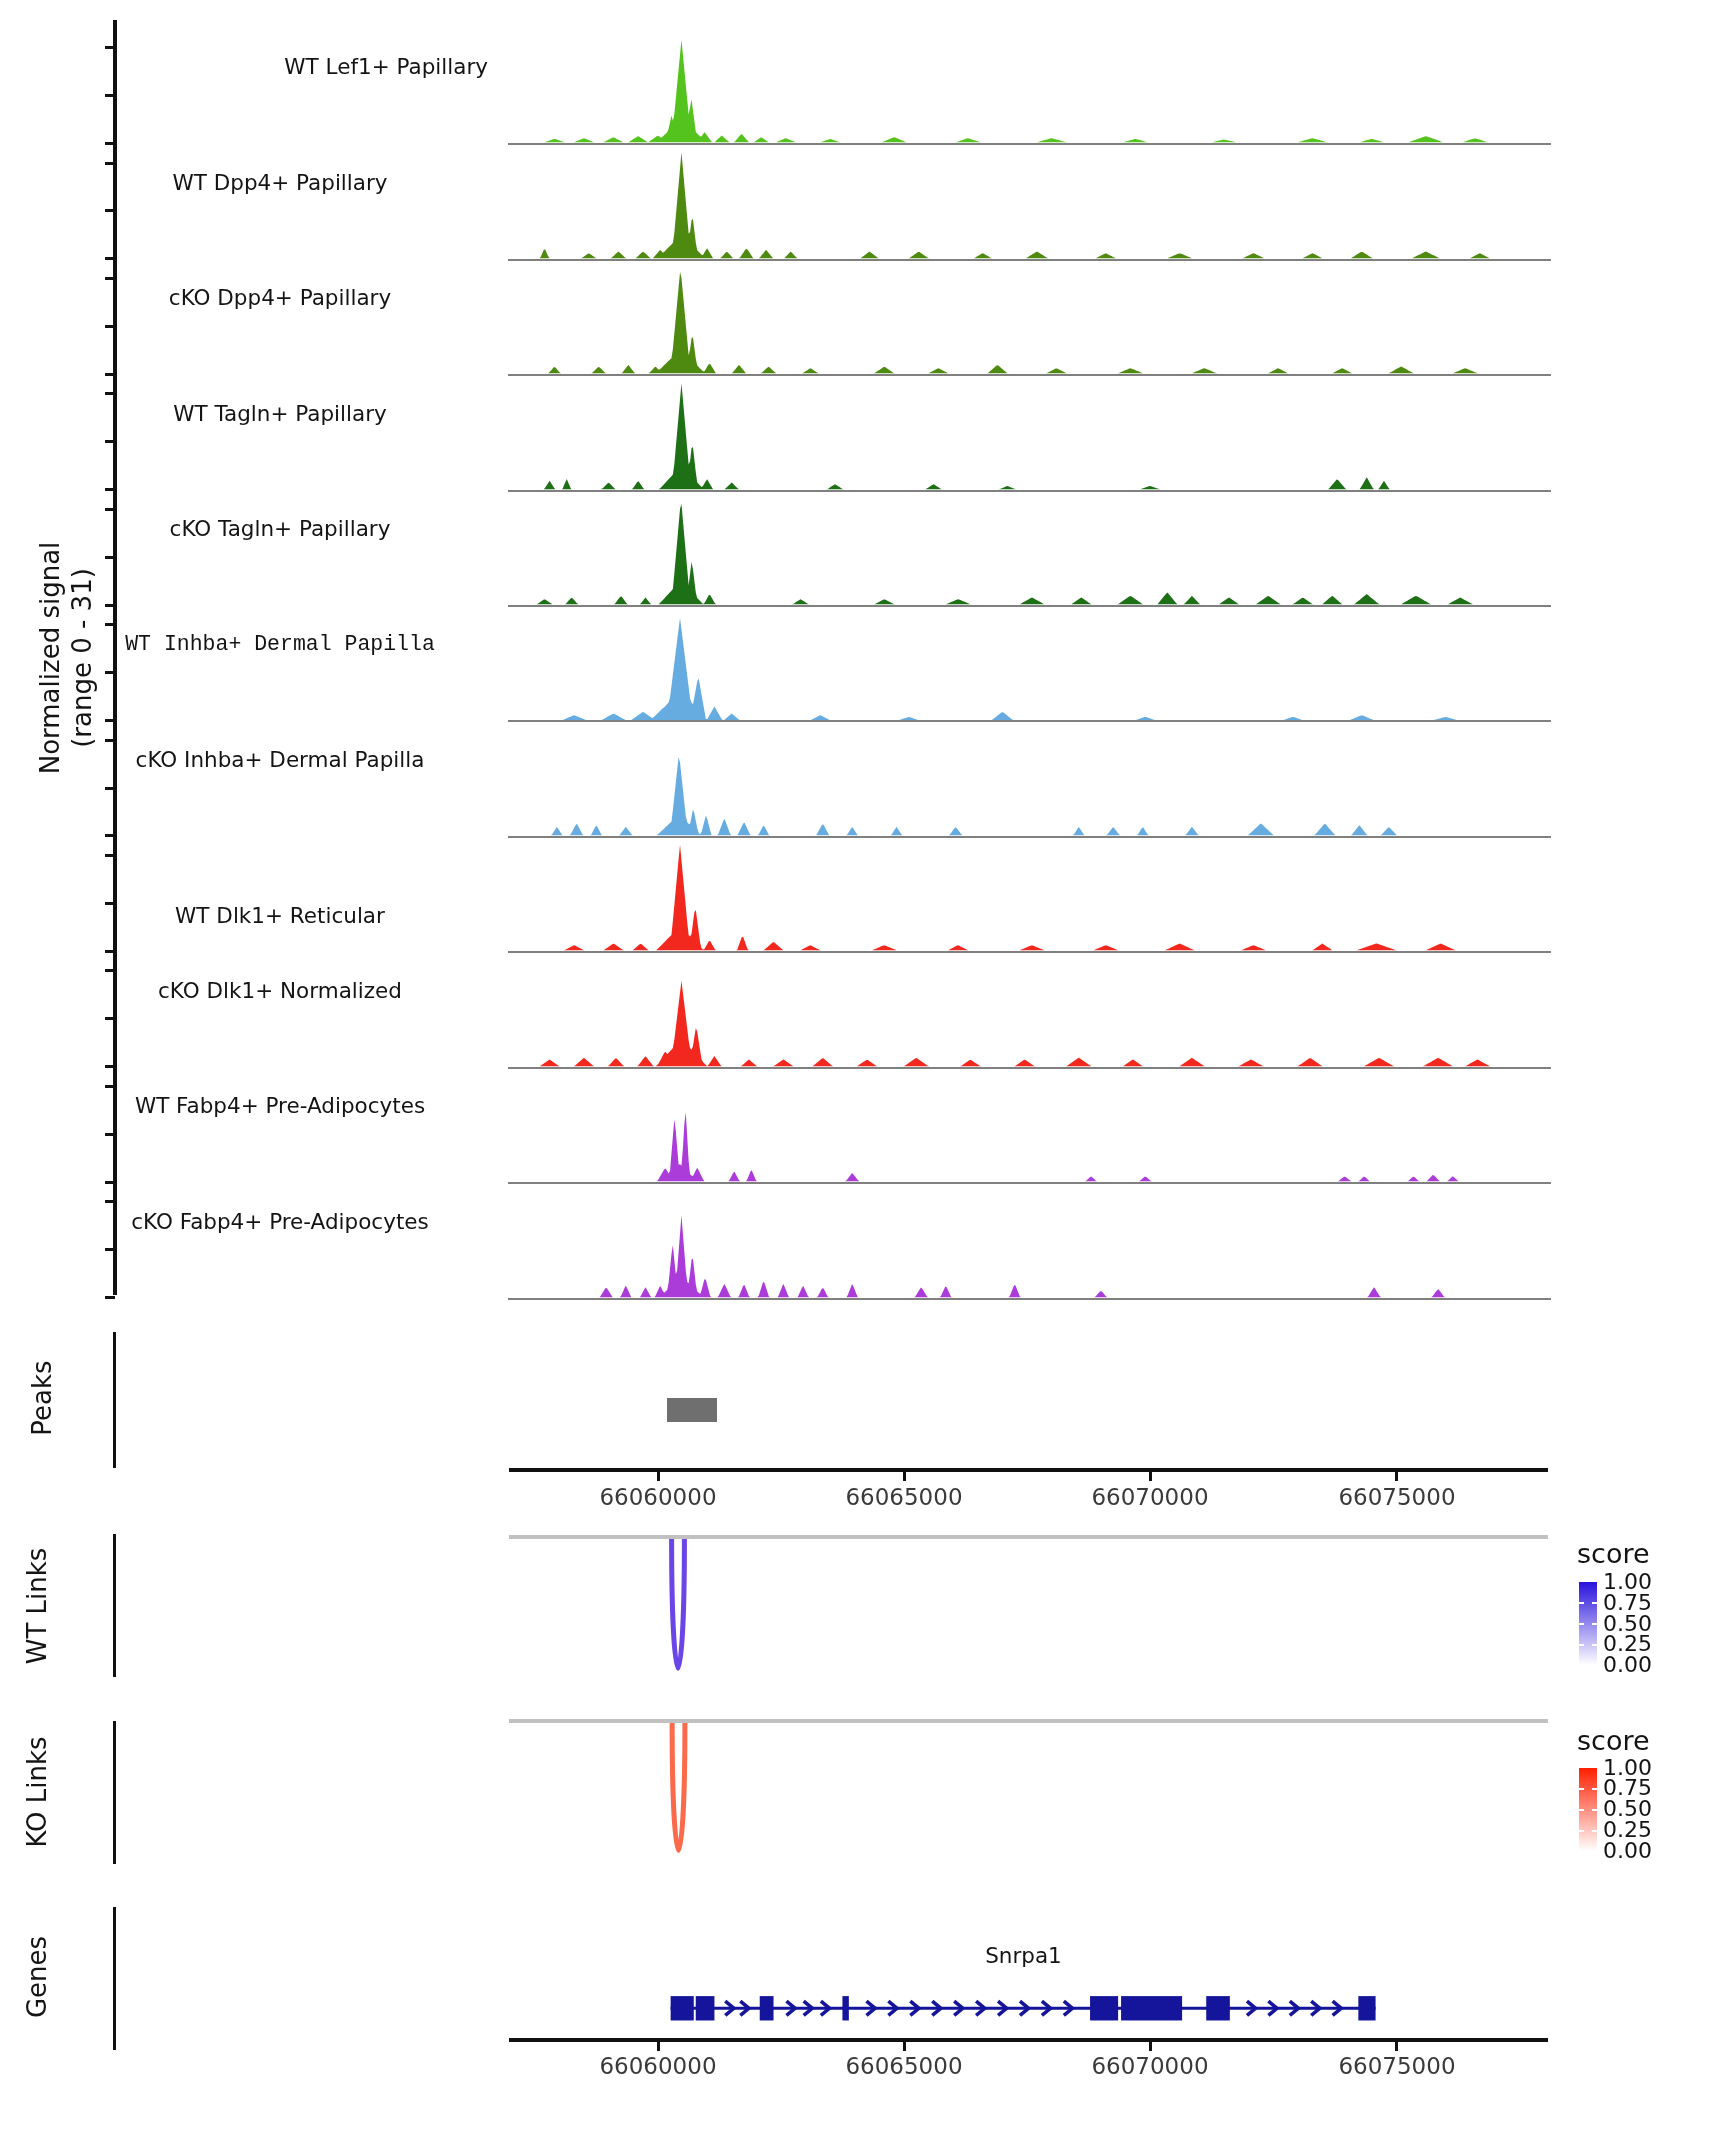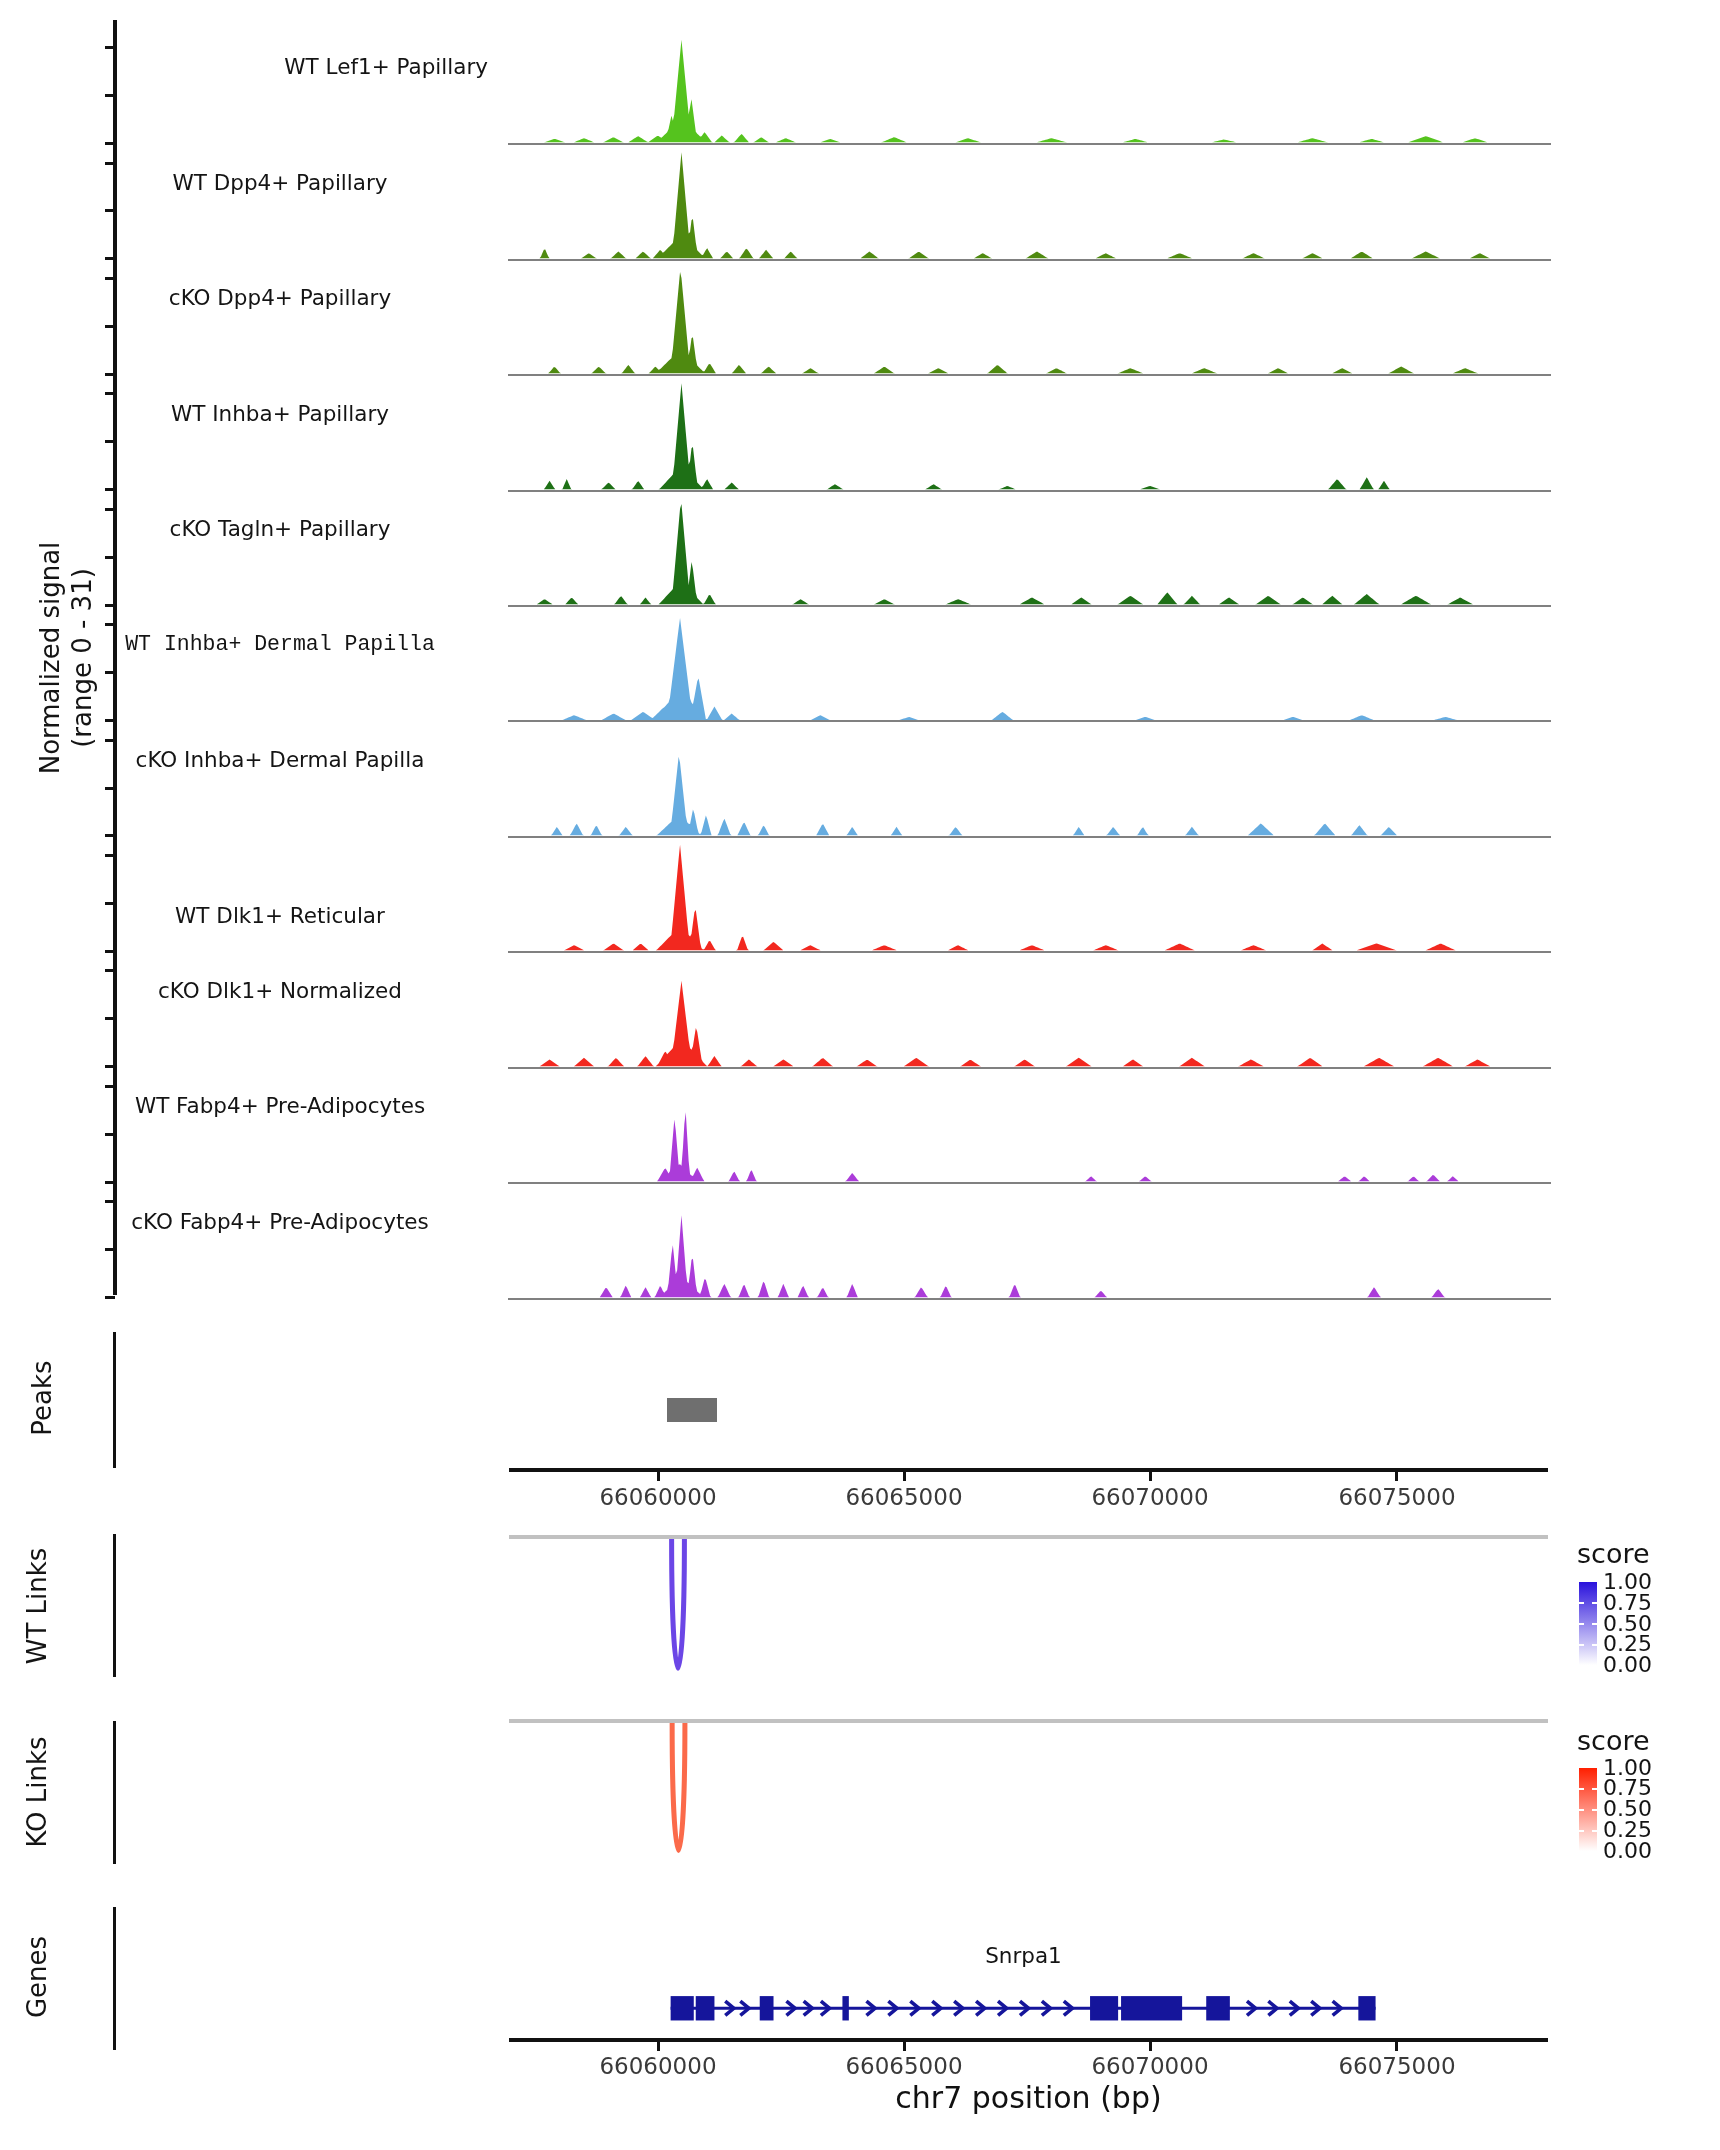--- a/index.html
+++ b/index.html
@@ -41,21 +41,20 @@
 
   <div class="grayline" style="left:509px;top:1535px;width:1039px;height:4.3px;"></div>
   <div class="grayline" style="left:509px;top:1719px;width:1039px;height:4.3px;"></div>
 
   <div class="blackline" style="left:509px;top:1468px;width:1039px;height:3.6px;"></div>
   <div class="blackline" style="left:509px;top:2038px;width:1039px;height:3.6px;"></div>
 
   <div class="legend-title" style="left:1577px;top:1538px;">score</div>
   <div class="legend-title" style="left:1577px;top:1725px;">score</div>
 
-  <div class="axis-title">chr7 position (bp)</div>
 <div class="track-label" style="top: 54px; position: absolute; text-align: right;">WT Lef1+ Papillary</div>
     <div style="left: 105px; top: 142px; width: 10px; height: 2.9px; background: rgb(17, 17, 17); position: absolute;"></div>
     <div style="left: 105px; top: 94px; width: 10px; height: 2.9px; background: rgb(17, 17, 17); position: absolute;"></div>
     <div style="left: 105px; top: 46px; width: 10px; height: 2.9px; background: rgb(17, 17, 17); position: absolute;"></div>
     <svg width="1043" height="109" viewBox="0 0 1455 152" style="left: 508px; top: 34px;">
       <path d="M0,151L0,151.0L2,151.0L4,151.0L6,151.0L8,151.0L10,151.0L12,151.0L14,151.0L16,151.0L18,151.0L20,151.0L22,151.0L24,151.0L26,151.0L28,151.0L30,151.0L32,151.0L34,151.0L36,151.0L38,151.0L40,151.0L42,151.0L44,151.0L46,151.0L48,151.0L50,151.0L52,150.7L54,150.0L56,149.3L58,148.6L60,147.9L62,147.2L64,146.5L66,146.6L68,147.3L70,148.0L72,148.7L74,149.4L76,150.1L78,150.8L80,151.0L82,151.0L84,151.0L86,151.0L88,151.0L90,151.0L92,151.0L94,150.3L96,149.4L98,148.6L100,147.8L102,146.9L104,146.1L106,145.3L108,146.1L110,146.9L112,147.8L114,148.6L116,149.4L118,150.3L120,151.0L122,151.0L124,151.0L126,151.0L128,151.0L130,151.0L132,151.0L134,150.7L136,149.7L138,148.6L140,147.6L142,146.6L144,145.5L146,144.5L148,144.2L150,145.3L152,146.3L154,147.4L156,148.4L158,149.5L160,150.5L162,151.0L164,151.0L166,151.0L168,150.9L170,149.6L172,148.4L174,147.1L176,145.9L178,144.6L180,143.4L182,142.7L184,143.9L186,145.2L188,146.4L190,147.7L192,148.9L194,150.2L196,150.5L198,149.1L200,147.7L202,146.3L204,144.9L206,143.6L208,142.2L210,142.1L212,143.5L214,144.8L216,142.9L218,140.9L220,139.0L222,137.0L224,132.5L226,123.2L228,114.0L230,120.9L232,111.9L234,91.0L236,70.2L238,49.3L240,28.4L242,8.0L244,28.8L246,49.7L248,70.5L250,91.4L252,112.2L254,101.9L256,91.1L258,106.1L260,121.2L262,136.3L264,139.0L266,141.0L268,142.9L270,142.6L272,139.8L274,137.0L276,139.1L278,141.9L280,144.7L282,147.4L284,150.2L286,151.0L288,151.0L290,149.1L292,147.3L294,145.4L296,143.6L298,141.7L300,143.0L302,144.9L304,146.7L306,148.6L308,150.4L310,151.0L312,151.0L314,151.0L316,150.4L318,148.1L320,145.7L322,143.4L324,141.1L326,139.3L328,141.7L330,144.0L332,146.3L334,148.6L336,150.9L338,151.0L340,151.0L342,151.0L344,150.3L346,148.9L348,147.5L350,146.1L352,144.7L354,144.4L356,145.8L358,147.2L360,148.5L362,149.9L364,151.0L366,151.0L368,151.0L370,151.0L372,151.0L374,150.9L376,150.1L378,149.3L380,148.4L382,147.6L384,146.8L386,145.9L388,145.5L390,146.3L392,147.1L394,148.0L396,148.8L398,149.6L400,150.5L402,151.0L404,151.0L406,151.0L408,151.0L410,151.0L412,151.0L414,151.0L416,151.0L418,151.0L420,151.0L422,151.0L424,151.0L426,151.0L428,151.0L430,151.0L432,151.0L434,151.0L436,150.9L438,150.2L440,149.5L442,148.8L444,148.1L446,147.4L448,146.7L450,146.4L452,147.1L454,147.8L456,148.5L458,149.2L460,149.9L462,150.6L464,151.0L466,151.0L468,151.0L470,151.0L472,151.0L474,151.0L476,151.0L478,151.0L480,151.0L482,151.0L484,151.0L486,151.0L488,151.0L490,151.0L492,151.0L494,151.0L496,151.0L498,151.0L500,151.0L502,151.0L504,151.0L506,151.0L508,151.0L510,151.0L512,151.0L514,151.0L516,151.0L518,151.0L520,151.0L522,150.8L524,149.9L526,149.1L528,148.3L530,147.4L532,146.6L534,145.8L536,144.9L538,144.1L540,144.4L542,145.2L544,146.1L546,146.9L548,147.7L550,148.6L552,149.4L554,150.2L556,151.0L558,151.0L560,151.0L562,151.0L564,151.0L566,151.0L568,151.0L570,151.0L572,151.0L574,151.0L576,151.0L578,151.0L580,151.0L582,151.0L584,151.0L586,151.0L588,151.0L590,151.0L592,151.0L594,151.0L596,151.0L598,151.0L600,151.0L602,151.0L604,151.0L606,151.0L608,151.0L610,151.0L612,151.0L614,151.0L616,151.0L618,151.0L620,151.0L622,151.0L624,151.0L626,150.5L628,149.8L630,149.2L632,148.5L634,147.8L636,147.2L638,146.5L640,145.8L642,145.4L644,146.1L646,146.7L648,147.4L650,148.1L652,148.7L654,149.4L656,150.1L658,150.7L660,151.0L662,151.0L664,151.0L666,151.0L668,151.0L670,151.0L672,151.0L674,151.0L676,151.0L678,151.0L680,151.0L682,151.0L684,151.0L686,151.0L688,151.0L690,151.0L692,151.0L694,151.0L696,151.0L698,151.0L700,151.0L702,151.0L704,151.0L706,151.0L708,151.0L710,151.0L712,151.0L714,151.0L716,151.0L718,151.0L720,151.0L722,151.0L724,151.0L726,151.0L728,151.0L730,151.0L732,151.0L734,151.0L736,151.0L738,150.9L740,150.4L742,149.8L744,149.3L746,148.7L748,148.2L750,147.6L752,147.1L754,146.5L756,145.9L758,145.4L760,145.7L762,146.3L764,146.8L766,147.4L768,147.9L770,148.5L772,149.1L774,149.6L776,150.2L778,150.7L780,151.0L782,151.0L784,151.0L786,151.0L788,151.0L790,151.0L792,151.0L794,151.0L796,151.0L798,151.0L800,151.0L802,151.0L804,151.0L806,151.0L808,151.0L810,151.0L812,151.0L814,151.0L816,151.0L818,151.0L820,151.0L822,151.0L824,151.0L826,151.0L828,151.0L830,151.0L832,151.0L834,151.0L836,151.0L838,151.0L840,151.0L842,151.0L844,151.0L846,151.0L848,151.0L850,151.0L852,151.0L854,151.0L856,151.0L858,151.0L860,150.4L862,149.9L864,149.3L866,148.8L868,148.2L870,147.7L872,147.1L874,146.5L876,146.5L878,147.0L880,147.6L882,148.1L884,148.7L886,149.2L888,149.8L890,150.4L892,150.9L894,151.0L896,151.0L898,151.0L900,151.0L902,151.0L904,151.0L906,151.0L908,151.0L910,151.0L912,151.0L914,151.0L916,151.0L918,151.0L920,151.0L922,151.0L924,151.0L926,151.0L928,151.0L930,151.0L932,151.0L934,151.0L936,151.0L938,151.0L940,151.0L942,151.0L944,151.0L946,151.0L948,151.0L950,151.0L952,151.0L954,151.0L956,151.0L958,151.0L960,151.0L962,151.0L964,151.0L966,151.0L968,151.0L970,151.0L972,151.0L974,151.0L976,151.0L978,151.0L980,151.0L982,150.9L984,150.5L986,150.0L988,149.6L990,149.1L992,148.7L994,148.2L996,147.8L998,147.3L1000,147.5L1002,147.9L1004,148.3L1006,148.8L1008,149.2L1010,149.7L1012,150.1L1014,150.6L1016,151.0L1018,151.0L1020,151.0L1022,151.0L1024,151.0L1026,151.0L1028,151.0L1030,151.0L1032,151.0L1034,151.0L1036,151.0L1038,151.0L1040,151.0L1042,151.0L1044,151.0L1046,151.0L1048,151.0L1050,151.0L1052,151.0L1054,151.0L1056,151.0L1058,151.0L1060,151.0L1062,151.0L1064,151.0L1066,151.0L1068,151.0L1070,151.0L1072,151.0L1074,151.0L1076,151.0L1078,151.0L1080,151.0L1082,151.0L1084,151.0L1086,151.0L1088,151.0L1090,151.0L1092,151.0L1094,151.0L1096,151.0L1098,151.0L1100,151.0L1102,150.9L1104,150.4L1106,149.8L1108,149.3L1110,148.7L1112,148.2L1114,147.6L1116,147.0L1118,146.5L1120,145.9L1122,145.4L1124,145.7L1126,146.3L1128,146.8L1130,147.4L1132,147.9L1134,148.5L1136,149.1L1138,149.6L1140,150.2L1142,150.7L1144,151.0L1146,151.0L1148,151.0L1150,151.0L1152,151.0L1154,151.0L1156,151.0L1158,151.0L1160,151.0L1162,151.0L1164,151.0L1166,151.0L1168,151.0L1170,151.0L1172,151.0L1174,151.0L1176,151.0L1178,151.0L1180,151.0L1182,151.0L1184,151.0L1186,151.0L1188,150.9L1190,150.3L1192,149.8L1194,149.2L1196,148.7L1198,148.1L1200,147.6L1202,147.0L1204,146.4L1206,146.6L1208,147.1L1210,147.7L1212,148.2L1214,148.8L1216,149.3L1218,149.9L1220,150.5L1222,151.0L1224,151.0L1226,151.0L1228,151.0L1230,151.0L1232,151.0L1234,151.0L1236,151.0L1238,151.0L1240,151.0L1242,151.0L1244,151.0L1246,151.0L1248,151.0L1250,151.0L1252,151.0L1254,151.0L1256,151.0L1258,150.4L1260,149.7L1262,149.0L1264,148.2L1266,147.5L1268,146.8L1270,146.1L1272,145.4L1274,144.7L1276,144.0L1278,143.2L1280,142.5L1282,143.0L1284,143.7L1286,144.4L1288,145.2L1290,145.9L1292,146.6L1294,147.3L1296,148.0L1298,148.7L1300,149.4L1302,150.2L1304,150.9L1306,151.0L1308,151.0L1310,151.0L1312,151.0L1314,151.0L1316,151.0L1318,151.0L1320,151.0L1322,151.0L1324,151.0L1326,151.0L1328,151.0L1330,151.0L1332,150.9L1334,150.3L1336,149.6L1338,148.9L1340,148.3L1342,147.6L1344,146.9L1346,146.3L1348,145.6L1350,145.6L1352,146.3L1354,146.9L1356,147.6L1358,148.3L1360,148.9L1362,149.6L1364,150.3L1366,150.9L1368,151.0L1370,151.0L1372,151.0L1374,151.0L1376,151.0L1378,151.0L1380,151.0L1382,151.0L1384,151.0L1386,151.0L1388,151.0L1390,151.0L1392,151.0L1394,151.0L1396,151.0L1398,151.0L1400,151.0L1402,151.0L1404,151.0L1406,151.0L1408,151.0L1410,151.0L1412,151.0L1414,151.0L1416,151.0L1418,151.0L1420,151.0L1422,151.0L1424,151.0L1426,151.0L1428,151.0L1430,151.0L1432,151.0L1434,151.0L1436,151.0L1438,151.0L1440,151.0L1442,151.0L1444,151.0L1446,151.0L1448,151.0L1450,151.0L1452,151.0L1454,151.0L1455,151Z" fill="#55c31e" stroke="none"></path>
     </svg>
     <div style="left: 508px; top: 143px; width: 1043px; height: 2.2px; background: rgb(128, 128, 128); position: absolute;"></div>
     <div class="track-label" style="top: 170px; position: absolute;">WT Dpp4+ Papillary</div>
     <div style="left: 105px; top: 257px; width: 10px; height: 2.9px; background: rgb(17, 17, 17); position: absolute;"></div>
@@ -66,21 +65,21 @@
     </svg>
     <div style="left: 508px; top: 259px; width: 1043px; height: 2.2px; background: rgb(128, 128, 128); position: absolute;"></div>
     <div class="track-label" style="top: 285px; position: absolute;">cKO Dpp4+ Papillary</div>
     <div style="left: 105px; top: 373px; width: 10px; height: 2.9px; background: rgb(17, 17, 17); position: absolute;"></div>
     <div style="left: 105px; top: 325px; width: 10px; height: 2.9px; background: rgb(17, 17, 17); position: absolute;"></div>
     <div style="left: 105px; top: 277px; width: 10px; height: 2.9px; background: rgb(17, 17, 17); position: absolute;"></div>
     <svg width="1043" height="109" viewBox="0 0 1455 152" style="left: 508px; top: 265px;">
       <path d="M0,151L0,151.0L2,151.0L4,151.0L6,151.0L8,151.0L10,151.0L12,151.0L14,151.0L16,151.0L18,151.0L20,151.0L22,151.0L24,151.0L26,151.0L28,151.0L30,151.0L32,151.0L34,151.0L36,151.0L38,151.0L40,151.0L42,151.0L44,151.0L46,151.0L48,151.0L50,151.0L52,151.0L54,151.0L56,151.0L58,149.3L60,147.0L62,144.7L64,142.4L66,142.8L68,145.2L70,147.5L72,149.8L74,151.0L76,151.0L78,151.0L80,151.0L82,151.0L84,151.0L86,151.0L88,151.0L90,151.0L92,151.0L94,151.0L96,151.0L98,151.0L100,151.0L102,151.0L104,151.0L106,151.0L108,151.0L110,151.0L112,151.0L114,151.0L116,151.0L118,150.0L120,148.0L122,146.0L124,144.0L126,142.1L128,142.8L130,144.8L132,146.8L134,148.8L136,150.8L138,151.0L140,151.0L142,151.0L144,151.0L146,151.0L148,151.0L150,151.0L152,151.0L154,151.0L156,151.0L158,151.0L160,149.5L162,146.8L164,144.2L166,141.5L168,139.3L170,142.0L172,144.7L174,147.3L176,150.0L178,151.0L180,151.0L182,151.0L184,151.0L186,151.0L188,151.0L190,151.0L192,151.0L194,151.0L196,151.0L198,149.6L200,147.4L202,145.3L204,143.1L206,141.9L208,144.0L210,146.2L212,145.4L214,143.5L216,141.5L218,139.6L220,137.6L222,135.7L224,133.7L226,131.8L228,129.9L230,117.3L232,95.8L234,74.2L236,52.7L238,31.1L240,9.6L242,18.0L244,39.5L246,61.1L248,82.6L250,104.2L252,125.8L254,117.1L256,102.0L258,100.6L260,115.8L262,130.9L264,140.3L266,142.3L268,144.2L270,146.2L272,148.1L274,148.1L276,144.9L278,141.7L280,138.5L282,138.1L284,141.3L286,144.5L288,147.7L290,150.9L292,151.0L294,151.0L296,151.0L298,151.0L300,151.0L302,151.0L304,151.0L306,151.0L308,151.0L310,151.0L312,151.0L314,149.4L316,146.9L318,144.4L320,142.0L322,139.5L324,141.1L326,143.6L328,146.1L330,148.6L332,151.0L334,151.0L336,151.0L338,151.0L340,151.0L342,151.0L344,151.0L346,151.0L348,151.0L350,151.0L352,151.0L354,150.3L356,148.4L358,146.6L360,144.7L362,142.9L364,141.9L366,143.7L368,145.6L370,147.4L372,149.3L374,151.0L376,151.0L378,151.0L380,151.0L382,151.0L384,151.0L386,151.0L388,151.0L390,151.0L392,151.0L394,151.0L396,151.0L398,151.0L400,151.0L402,151.0L404,151.0L406,151.0L408,151.0L410,151.0L412,150.3L414,149.0L416,147.7L418,146.4L420,145.1L422,143.9L424,145.2L426,146.5L428,147.8L430,149.1L432,150.4L434,151.0L436,151.0L438,151.0L440,151.0L442,151.0L444,151.0L446,151.0L448,151.0L450,151.0L452,151.0L454,151.0L456,151.0L458,151.0L460,151.0L462,151.0L464,151.0L466,151.0L468,151.0L470,151.0L472,151.0L474,151.0L476,151.0L478,151.0L480,151.0L482,151.0L484,151.0L486,151.0L488,151.0L490,151.0L492,151.0L494,151.0L496,151.0L498,151.0L500,151.0L502,151.0L504,151.0L506,151.0L508,151.0L510,151.0L512,150.4L514,149.0L516,147.6L518,146.3L520,144.9L522,143.5L524,142.1L526,142.2L528,143.6L530,145.0L532,146.4L534,147.8L536,149.2L538,150.5L540,151.0L542,151.0L544,151.0L546,151.0L548,151.0L550,151.0L552,151.0L554,151.0L556,151.0L558,151.0L560,151.0L562,151.0L564,151.0L566,151.0L568,151.0L570,151.0L572,151.0L574,151.0L576,151.0L578,151.0L580,151.0L582,151.0L584,151.0L586,151.0L588,150.3L590,149.3L592,148.2L594,147.2L596,146.2L598,145.1L600,144.1L602,144.6L604,145.7L606,146.7L608,147.8L610,148.8L612,149.9L614,150.9L616,151.0L618,151.0L620,151.0L622,151.0L624,151.0L626,151.0L628,151.0L630,151.0L632,151.0L634,151.0L636,151.0L638,151.0L640,151.0L642,151.0L644,151.0L646,151.0L648,151.0L650,151.0L652,151.0L654,151.0L656,151.0L658,151.0L660,151.0L662,151.0L664,151.0L666,151.0L668,151.0L670,150.2L672,148.5L674,146.8L676,145.0L678,143.3L680,141.6L682,139.8L684,140.1L686,141.8L688,143.5L690,145.3L692,147.0L694,148.7L696,150.5L698,151.0L700,151.0L702,151.0L704,151.0L706,151.0L708,151.0L710,151.0L712,151.0L714,151.0L716,151.0L718,151.0L720,151.0L722,151.0L724,151.0L726,151.0L728,151.0L730,151.0L732,151.0L734,151.0L736,151.0L738,151.0L740,151.0L742,151.0L744,151.0L746,151.0L748,151.0L750,151.0L752,150.8L754,149.7L756,148.7L758,147.6L760,146.6L762,145.5L764,144.5L766,144.2L768,145.3L770,146.3L772,147.3L774,148.4L776,149.4L778,150.5L780,151.0L782,151.0L784,151.0L786,151.0L788,151.0L790,151.0L792,151.0L794,151.0L796,151.0L798,151.0L800,151.0L802,151.0L804,151.0L806,151.0L808,151.0L810,151.0L812,151.0L814,151.0L816,151.0L818,151.0L820,151.0L822,151.0L824,151.0L826,151.0L828,151.0L830,151.0L832,151.0L834,151.0L836,151.0L838,151.0L840,151.0L842,151.0L844,151.0L846,151.0L848,151.0L850,151.0L852,150.6L854,149.8L856,149.0L858,148.1L860,147.3L862,146.5L864,145.6L866,144.8L868,144.0L870,144.6L872,145.4L874,146.2L876,147.1L878,147.9L880,148.7L882,149.6L884,150.4L886,151.0L888,151.0L890,151.0L892,151.0L894,151.0L896,151.0L898,151.0L900,151.0L902,151.0L904,151.0L906,151.0L908,151.0L910,151.0L912,151.0L914,151.0L916,151.0L918,151.0L920,151.0L922,151.0L924,151.0L926,151.0L928,151.0L930,151.0L932,151.0L934,151.0L936,151.0L938,151.0L940,151.0L942,151.0L944,151.0L946,151.0L948,151.0L950,151.0L952,151.0L954,151.0L956,150.2L958,149.4L960,148.5L962,147.7L964,146.9L966,146.0L968,145.2L970,144.4L972,144.1L974,145.0L976,145.8L978,146.6L980,147.5L982,148.3L984,149.1L986,150.0L988,150.8L990,151.0L992,151.0L994,151.0L996,151.0L998,151.0L1000,151.0L1002,151.0L1004,151.0L1006,151.0L1008,151.0L1010,151.0L1012,151.0L1014,151.0L1016,151.0L1018,151.0L1020,151.0L1022,151.0L1024,151.0L1026,151.0L1028,151.0L1030,151.0L1032,151.0L1034,151.0L1036,151.0L1038,151.0L1040,151.0L1042,151.0L1044,151.0L1046,151.0L1048,151.0L1050,151.0L1052,151.0L1054,151.0L1056,151.0L1058,151.0L1060,151.0L1062,150.3L1064,149.2L1066,148.2L1068,147.1L1070,146.1L1072,145.0L1074,144.0L1076,144.7L1078,145.8L1080,146.8L1082,147.9L1084,148.9L1086,149.9L1088,151.0L1090,151.0L1092,151.0L1094,151.0L1096,151.0L1098,151.0L1100,151.0L1102,151.0L1104,151.0L1106,151.0L1108,151.0L1110,151.0L1112,151.0L1114,151.0L1116,151.0L1118,151.0L1120,151.0L1122,151.0L1124,151.0L1126,151.0L1128,151.0L1130,151.0L1132,151.0L1134,151.0L1136,151.0L1138,151.0L1140,151.0L1142,151.0L1144,151.0L1146,151.0L1148,151.0L1150,150.9L1152,149.9L1154,148.8L1156,147.8L1158,146.7L1160,145.7L1162,144.7L1164,144.1L1166,145.1L1168,146.1L1170,147.2L1172,148.2L1174,149.3L1176,150.3L1178,151.0L1180,151.0L1182,151.0L1184,151.0L1186,151.0L1188,151.0L1190,151.0L1192,151.0L1194,151.0L1196,151.0L1198,151.0L1200,151.0L1202,151.0L1204,151.0L1206,151.0L1208,151.0L1210,151.0L1212,151.0L1214,151.0L1216,151.0L1218,151.0L1220,151.0L1222,151.0L1224,151.0L1226,151.0L1228,151.0L1230,150.3L1232,149.2L1234,148.1L1236,147.0L1238,145.9L1240,144.8L1242,143.7L1244,142.6L1246,141.5L1248,142.6L1250,143.7L1252,144.8L1254,145.9L1256,147.0L1258,148.1L1260,149.2L1262,150.4L1264,151.0L1266,151.0L1268,151.0L1270,151.0L1272,151.0L1274,151.0L1276,151.0L1278,151.0L1280,151.0L1282,151.0L1284,151.0L1286,151.0L1288,151.0L1290,151.0L1292,151.0L1294,151.0L1296,151.0L1298,151.0L1300,151.0L1302,151.0L1304,151.0L1306,151.0L1308,151.0L1310,151.0L1312,151.0L1314,151.0L1316,151.0L1318,151.0L1320,150.2L1322,149.4L1324,148.5L1326,147.7L1328,146.9L1330,146.0L1332,145.2L1334,144.4L1336,144.1L1338,145.0L1340,145.8L1342,146.7L1344,147.5L1346,148.3L1348,149.2L1350,150.0L1352,150.8L1354,151.0L1356,151.0L1358,151.0L1360,151.0L1362,151.0L1364,151.0L1366,151.0L1368,151.0L1370,151.0L1372,151.0L1374,151.0L1376,151.0L1378,151.0L1380,151.0L1382,151.0L1384,151.0L1386,151.0L1388,151.0L1390,151.0L1392,151.0L1394,151.0L1396,151.0L1398,151.0L1400,151.0L1402,151.0L1404,151.0L1406,151.0L1408,151.0L1410,151.0L1412,151.0L1414,151.0L1416,151.0L1418,151.0L1420,151.0L1422,151.0L1424,151.0L1426,151.0L1428,151.0L1430,151.0L1432,151.0L1434,151.0L1436,151.0L1438,151.0L1440,151.0L1442,151.0L1444,151.0L1446,151.0L1448,151.0L1450,151.0L1452,151.0L1454,151.0L1455,151Z" fill="#4f8a10" stroke="none"></path>
     </svg>
     <div style="left: 508px; top: 374px; width: 1043px; height: 2.2px; background: rgb(128, 128, 128); position: absolute;"></div>
-    <div class="track-label" style="top: 401px; position: absolute;">WT Inhba+ Papillary</div>
+    <div class="track-label" style="top: 401px; position: absolute;">WT Tagln+ Papillary</div>
     <div style="left: 105px; top: 488px; width: 10px; height: 2.9px; background: rgb(17, 17, 17); position: absolute;"></div>
     <div style="left: 105px; top: 440px; width: 10px; height: 2.9px; background: rgb(17, 17, 17); position: absolute;"></div>
     <div style="left: 105px; top: 392px; width: 10px; height: 2.9px; background: rgb(17, 17, 17); position: absolute;"></div>
     <svg width="1043" height="109" viewBox="0 0 1455 152" style="left: 508px; top: 381px;">
       <path d="M0,151L0,151.0L2,151.0L4,151.0L6,151.0L8,151.0L10,151.0L12,151.0L14,151.0L16,151.0L18,151.0L20,151.0L22,151.0L24,151.0L26,151.0L28,151.0L30,151.0L32,151.0L34,151.0L36,151.0L38,151.0L40,151.0L42,151.0L44,151.0L46,151.0L48,151.0L50,151.0L52,148.4L54,145.3L56,142.1L58,139.2L60,142.3L62,145.5L64,148.6L66,151.0L68,151.0L70,151.0L72,151.0L74,151.0L76,150.5L78,145.9L80,141.3L82,136.7L84,141.4L86,146.0L88,150.6L90,151.0L92,151.0L94,151.0L96,151.0L98,151.0L100,151.0L102,151.0L104,151.0L106,151.0L108,151.0L110,151.0L112,151.0L114,151.0L116,151.0L118,151.0L120,151.0L122,151.0L124,151.0L126,151.0L128,151.0L130,151.0L132,149.7L134,147.8L136,145.8L138,143.8L140,141.8L142,143.1L144,145.1L146,147.1L148,149.1L150,151.0L152,151.0L154,151.0L156,151.0L158,151.0L160,151.0L162,151.0L164,151.0L166,151.0L168,151.0L170,151.0L172,151.0L174,150.0L176,147.1L178,144.2L180,141.3L182,139.7L184,142.6L186,145.5L188,148.4L190,151.0L192,151.0L194,151.0L196,151.0L198,151.0L200,151.0L202,151.0L204,151.0L206,151.0L208,151.0L210,151.0L212,150.0L214,147.8L216,145.7L218,143.5L220,141.4L222,139.2L224,137.0L226,134.9L228,132.7L230,130.5L232,116.2L234,93.5L236,70.9L238,48.2L240,25.5L242,3.2L244,25.9L246,48.6L248,71.3L250,93.9L252,116.6L254,111.5L256,93.8L258,92.2L260,109.9L262,127.6L264,141.4L266,143.6L268,145.7L270,147.9L272,146.6L274,143.1L276,139.6L278,137.2L280,140.7L282,144.2L284,147.6L286,151.0L288,151.0L290,151.0L292,151.0L294,151.0L296,151.0L298,151.0L300,151.0L302,151.0L304,149.4L306,147.4L308,145.5L310,143.5L312,141.5L314,143.4L316,145.4L318,147.4L320,149.4L322,151.0L324,151.0L326,151.0L328,151.0L330,151.0L332,151.0L334,151.0L336,151.0L338,151.0L340,151.0L342,151.0L344,151.0L346,151.0L348,151.0L350,151.0L352,151.0L354,151.0L356,151.0L358,151.0L360,151.0L362,151.0L364,151.0L366,151.0L368,151.0L370,151.0L372,151.0L374,151.0L376,151.0L378,151.0L380,151.0L382,151.0L384,151.0L386,151.0L388,151.0L390,151.0L392,151.0L394,151.0L396,151.0L398,151.0L400,151.0L402,151.0L404,151.0L406,151.0L408,151.0L410,151.0L412,151.0L414,151.0L416,151.0L418,151.0L420,151.0L422,151.0L424,151.0L426,151.0L428,151.0L430,151.0L432,151.0L434,151.0L436,151.0L438,151.0L440,151.0L442,151.0L444,151.0L446,150.5L448,149.2L450,147.9L452,146.6L454,145.3L456,144.0L458,145.0L460,146.3L462,147.6L464,148.9L466,150.2L468,151.0L470,151.0L472,151.0L474,151.0L476,151.0L478,151.0L480,151.0L482,151.0L484,151.0L486,151.0L488,151.0L490,151.0L492,151.0L494,151.0L496,151.0L498,151.0L500,151.0L502,151.0L504,151.0L506,151.0L508,151.0L510,151.0L512,151.0L514,151.0L516,151.0L518,151.0L520,151.0L522,151.0L524,151.0L526,151.0L528,151.0L530,151.0L532,151.0L534,151.0L536,151.0L538,151.0L540,151.0L542,151.0L544,151.0L546,151.0L548,151.0L550,151.0L552,151.0L554,151.0L556,151.0L558,151.0L560,151.0L562,151.0L564,151.0L566,151.0L568,151.0L570,151.0L572,151.0L574,151.0L576,151.0L578,151.0L580,151.0L582,151.0L584,150.1L586,148.8L588,147.5L590,146.2L592,144.9L594,144.1L596,145.4L598,146.7L600,148.0L602,149.3L604,150.6L606,151.0L608,151.0L610,151.0L612,151.0L614,151.0L616,151.0L618,151.0L620,151.0L622,151.0L624,151.0L626,151.0L628,151.0L630,151.0L632,151.0L634,151.0L636,151.0L638,151.0L640,151.0L642,151.0L644,151.0L646,151.0L648,151.0L650,151.0L652,151.0L654,151.0L656,151.0L658,151.0L660,151.0L662,151.0L664,151.0L666,151.0L668,151.0L670,151.0L672,151.0L674,151.0L676,151.0L678,151.0L680,151.0L682,151.0L684,151.0L686,150.8L688,150.0L690,149.1L692,148.2L694,147.4L696,146.5L698,146.8L700,147.7L702,148.6L704,149.4L706,150.3L708,151.0L710,151.0L712,151.0L714,151.0L716,151.0L718,151.0L720,151.0L722,151.0L724,151.0L726,151.0L728,151.0L730,151.0L732,151.0L734,151.0L736,151.0L738,151.0L740,151.0L742,151.0L744,151.0L746,151.0L748,151.0L750,151.0L752,151.0L754,151.0L756,151.0L758,151.0L760,151.0L762,151.0L764,151.0L766,151.0L768,151.0L770,151.0L772,151.0L774,151.0L776,151.0L778,151.0L780,151.0L782,151.0L784,151.0L786,151.0L788,151.0L790,151.0L792,151.0L794,151.0L796,151.0L798,151.0L800,151.0L802,151.0L804,151.0L806,151.0L808,151.0L810,151.0L812,151.0L814,151.0L816,151.0L818,151.0L820,151.0L822,151.0L824,151.0L826,151.0L828,151.0L830,151.0L832,151.0L834,151.0L836,151.0L838,151.0L840,151.0L842,151.0L844,151.0L846,151.0L848,151.0L850,151.0L852,151.0L854,151.0L856,151.0L858,151.0L860,151.0L862,151.0L864,151.0L866,151.0L868,151.0L870,151.0L872,151.0L874,151.0L876,151.0L878,151.0L880,151.0L882,151.0L884,150.3L886,149.6L888,148.9L890,148.2L892,147.5L894,146.8L896,146.3L898,147.0L900,147.7L902,148.4L904,149.1L906,149.8L908,150.5L910,151.0L912,151.0L914,151.0L916,151.0L918,151.0L920,151.0L922,151.0L924,151.0L926,151.0L928,151.0L930,151.0L932,151.0L934,151.0L936,151.0L938,151.0L940,151.0L942,151.0L944,151.0L946,151.0L948,151.0L950,151.0L952,151.0L954,151.0L956,151.0L958,151.0L960,151.0L962,151.0L964,151.0L966,151.0L968,151.0L970,151.0L972,151.0L974,151.0L976,151.0L978,151.0L980,151.0L982,151.0L984,151.0L986,151.0L988,151.0L990,151.0L992,151.0L994,151.0L996,151.0L998,151.0L1000,151.0L1002,151.0L1004,151.0L1006,151.0L1008,151.0L1010,151.0L1012,151.0L1014,151.0L1016,151.0L1018,151.0L1020,151.0L1022,151.0L1024,151.0L1026,151.0L1028,151.0L1030,151.0L1032,151.0L1034,151.0L1036,151.0L1038,151.0L1040,151.0L1042,151.0L1044,151.0L1046,151.0L1048,151.0L1050,151.0L1052,151.0L1054,151.0L1056,151.0L1058,151.0L1060,151.0L1062,151.0L1064,151.0L1066,151.0L1068,151.0L1070,151.0L1072,151.0L1074,151.0L1076,151.0L1078,151.0L1080,151.0L1082,151.0L1084,151.0L1086,151.0L1088,151.0L1090,151.0L1092,151.0L1094,151.0L1096,151.0L1098,151.0L1100,151.0L1102,151.0L1104,151.0L1106,151.0L1108,151.0L1110,151.0L1112,151.0L1114,151.0L1116,151.0L1118,151.0L1120,151.0L1122,151.0L1124,151.0L1126,151.0L1128,151.0L1130,151.0L1132,151.0L1134,151.0L1136,151.0L1138,151.0L1140,151.0L1142,151.0L1144,151.0L1146,149.1L1148,146.8L1150,144.4L1152,142.1L1154,139.8L1156,137.5L1158,138.2L1160,140.5L1162,142.8L1164,145.1L1166,147.4L1168,149.8L1170,151.0L1172,151.0L1174,151.0L1176,151.0L1178,151.0L1180,151.0L1182,151.0L1184,151.0L1186,151.0L1188,151.0L1190,148.0L1192,144.6L1194,141.1L1196,137.6L1198,134.4L1200,137.9L1202,141.4L1204,144.9L1206,148.4L1208,151.0L1210,151.0L1212,151.0L1214,151.0L1216,148.5L1218,145.3L1220,142.1L1222,139.2L1224,142.3L1226,145.5L1228,148.6L1230,151.0L1232,151.0L1234,151.0L1236,151.0L1238,151.0L1240,151.0L1242,151.0L1244,151.0L1246,151.0L1248,151.0L1250,151.0L1252,151.0L1254,151.0L1256,151.0L1258,151.0L1260,151.0L1262,151.0L1264,151.0L1266,151.0L1268,151.0L1270,151.0L1272,151.0L1274,151.0L1276,151.0L1278,151.0L1280,151.0L1282,151.0L1284,151.0L1286,151.0L1288,151.0L1290,151.0L1292,151.0L1294,151.0L1296,151.0L1298,151.0L1300,151.0L1302,151.0L1304,151.0L1306,151.0L1308,151.0L1310,151.0L1312,151.0L1314,151.0L1316,151.0L1318,151.0L1320,151.0L1322,151.0L1324,151.0L1326,151.0L1328,151.0L1330,151.0L1332,151.0L1334,151.0L1336,151.0L1338,151.0L1340,151.0L1342,151.0L1344,151.0L1346,151.0L1348,151.0L1350,151.0L1352,151.0L1354,151.0L1356,151.0L1358,151.0L1360,151.0L1362,151.0L1364,151.0L1366,151.0L1368,151.0L1370,151.0L1372,151.0L1374,151.0L1376,151.0L1378,151.0L1380,151.0L1382,151.0L1384,151.0L1386,151.0L1388,151.0L1390,151.0L1392,151.0L1394,151.0L1396,151.0L1398,151.0L1400,151.0L1402,151.0L1404,151.0L1406,151.0L1408,151.0L1410,151.0L1412,151.0L1414,151.0L1416,151.0L1418,151.0L1420,151.0L1422,151.0L1424,151.0L1426,151.0L1428,151.0L1430,151.0L1432,151.0L1434,151.0L1436,151.0L1438,151.0L1440,151.0L1442,151.0L1444,151.0L1446,151.0L1448,151.0L1450,151.0L1452,151.0L1454,151.0L1455,151Z" fill="#1e7016" stroke="none"></path>
     </svg>
     <div style="left: 508px; top: 490px; width: 1043px; height: 2.2px; background: rgb(128, 128, 128); position: absolute;"></div>
     <div class="track-label" style="top: 516px; position: absolute;">cKO Tagln+ Papillary</div>
     <div style="left: 105px; top: 604px; width: 10px; height: 2.9px; background: rgb(17, 17, 17); position: absolute;"></div>
     <div style="left: 105px; top: 556px; width: 10px; height: 2.9px; background: rgb(17, 17, 17); position: absolute;"></div>

